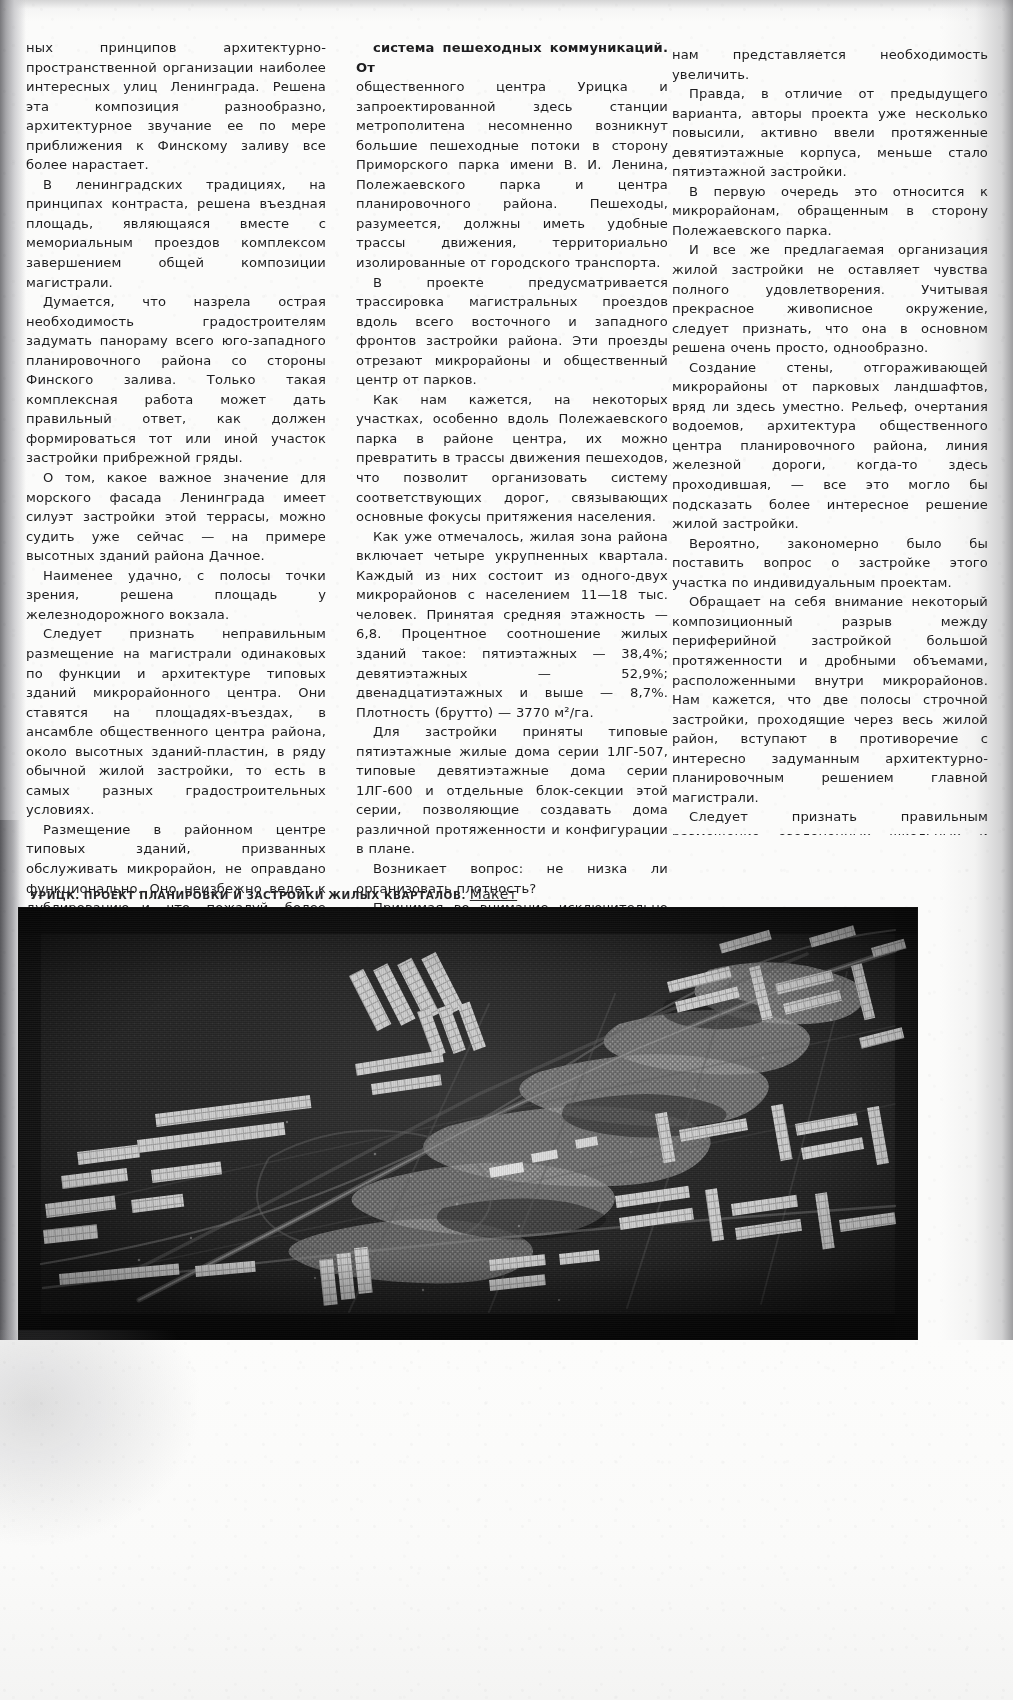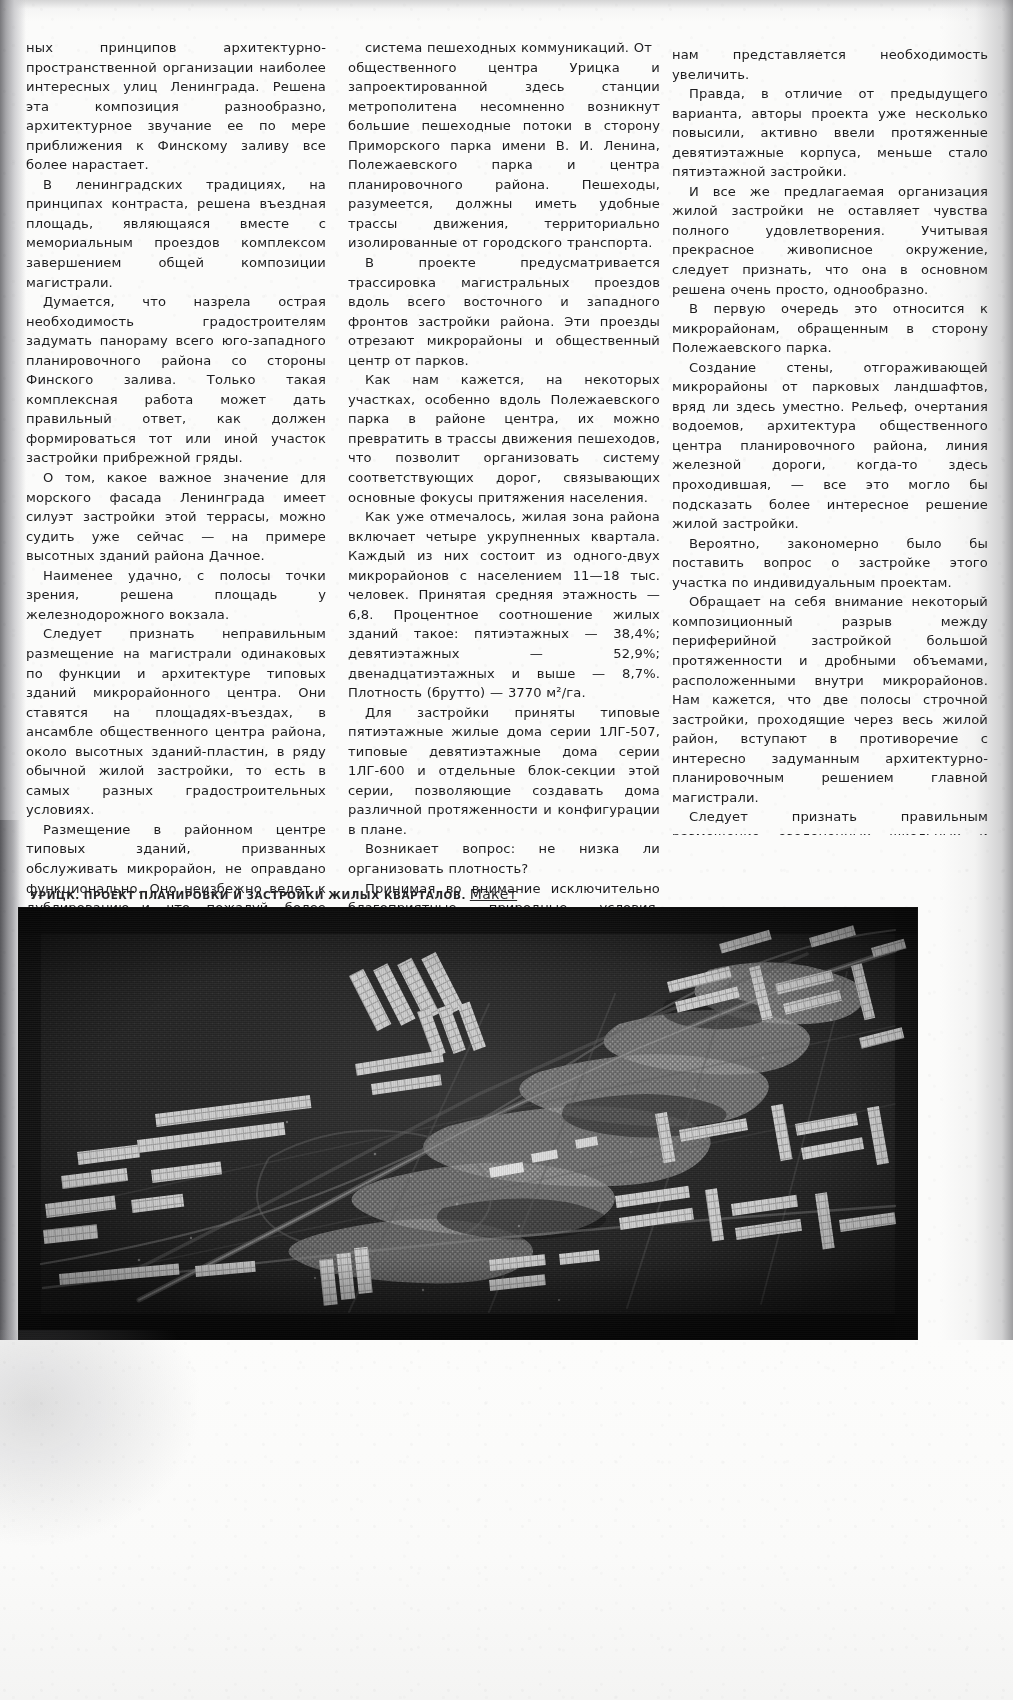--- a/index.html
+++ b/index.html
@@ -47,21 +47,21 @@
     background:linear-gradient(90deg,#4d4d51 0%,#8d8d91 45%,rgba(251,251,250,0) 100%);
     opacity:.75;
   }
 
   
   #cols{
     position:absolute;
     left:26px; top:38px;
     width:958px; height:790px;
     display:flex;
-    gap:4px;
+    gap:12px;
   }
   .col{
     position:relative;
     box-sizing:border-box;
   }
   .col-1{width:318px; padding-right:18px;}
   .col-2{width:330px; padding-right:18px;}
   .col-3{width:310px; padding-right:0;}
 
   .col p{
@@ -85,20 +85,21 @@
     overflow:hidden;
     margin-top:7px;
   }
   #col3wrap .col-3{ width:316px; }
 
   
   .ghostline{
     color:#b7b7bb;
     filter:blur(.35px);
     text-indent:17px;
+    font-weight:bold;
   }
 
   
   #caption{
     position:absolute;
     left:30px; top:886px;
     width:620px;
     font-family:"DejaVu Sans", sans-serif;
     font-size:10.4px;
     letter-spacing:.55px;
@@ -174,22 +175,22 @@
     <p>Возникает вопрос: не низка ли организовать плотность?</p>
     <p>Принимая во внимание исключительно благоприятные природные условия, хорошие транспортные связи и близость обще-</p>
   </div>
 
 </div>
 
 <div id="col3wrap">
   <div class="col col-3">
     <p class="cut-top">нам представляется необходимость увеличить.</p>
     <p>Правда, в отличие от предыдущего варианта, авторы проекта уже несколько повысили, активно ввели протяженные девятиэтажные корпуса, меньше стало пятиэтажной застройки.</p>
+    <p>В первую очередь это относится к микрорайонам, обращенным в сторону Полежаевского парка.</p>
     <p>И все же предлагаемая организация жилой застройки не оставляет чувства полного удовлетворения. Учитывая прекрасное живописное окружение, следует признать, что она в основном решена очень просто, однообразно.</p>
-    <p>В первую очередь это относится к микрорайонам, обращенным в сторону Полежаевского парка.</p>
     <p>Создание стены, отгораживающей микрорайоны от парковых ландшафтов, вряд ли здесь уместно. Рельеф, очертания водоемов, архитектура общественного центра планировочного района, линия железной дороги, когда-то здесь проходившая, — все это могло бы подсказать более интересное решение жилой застройки.</p>
     <p>Вероятно, закономерно было бы поставить вопрос о застройке этого участка по индивидуальным проектам.</p>
     <p>Обращает на себя внимание некоторый композиционный разрыв между периферийной застройкой большой протяженности и дробными объемами, расположенными внутри микрорайонов. Нам кажется, что две полосы строчной застройки, проходящие через весь жилой район, вступают в противоречие с интересно задуманным архитектурно-планировочным решением главной магистрали.</p>
     <p>Следует признать правильным размещение озелененных школьных и дошкольных учреждений вблизи парковых массивов. Это дает возможность связать в единое целое зеленые насаждения микрорайонов и прилегающие к ним парки.</p>
   </div>
 </div>
 
 <div id="caption">
   <span class="cap-main">УРИЦК. ПРОЕКТ ПЛАНИРОВКИ И ЗАСТРОЙКИ ЖИЛЫХ КВАРТАЛОВ.</span>
   <span class="cap-tail">Макет</span>

